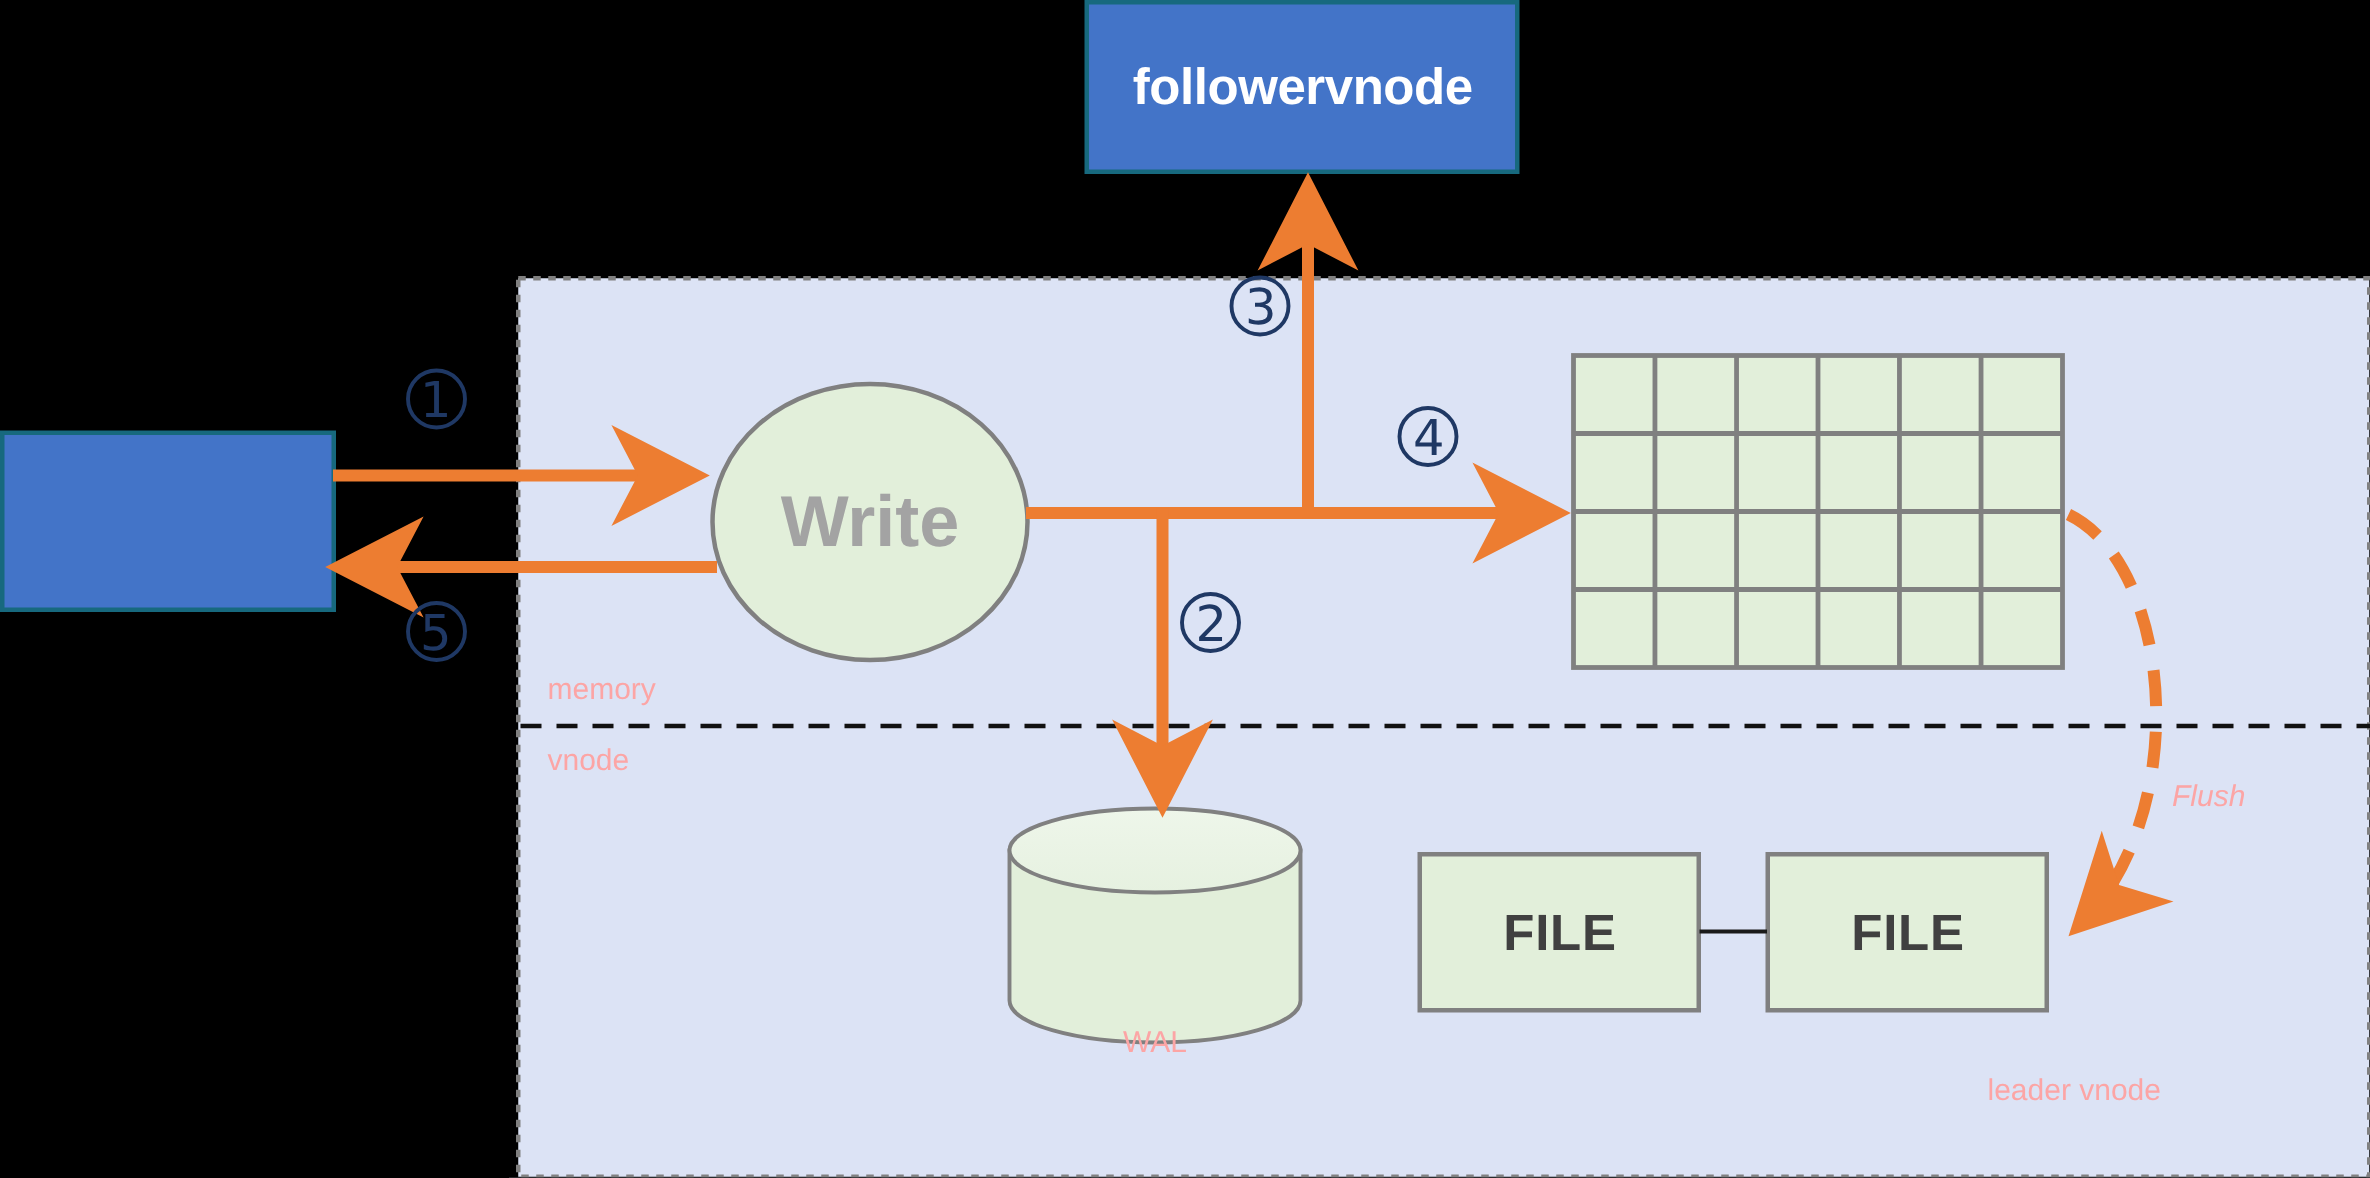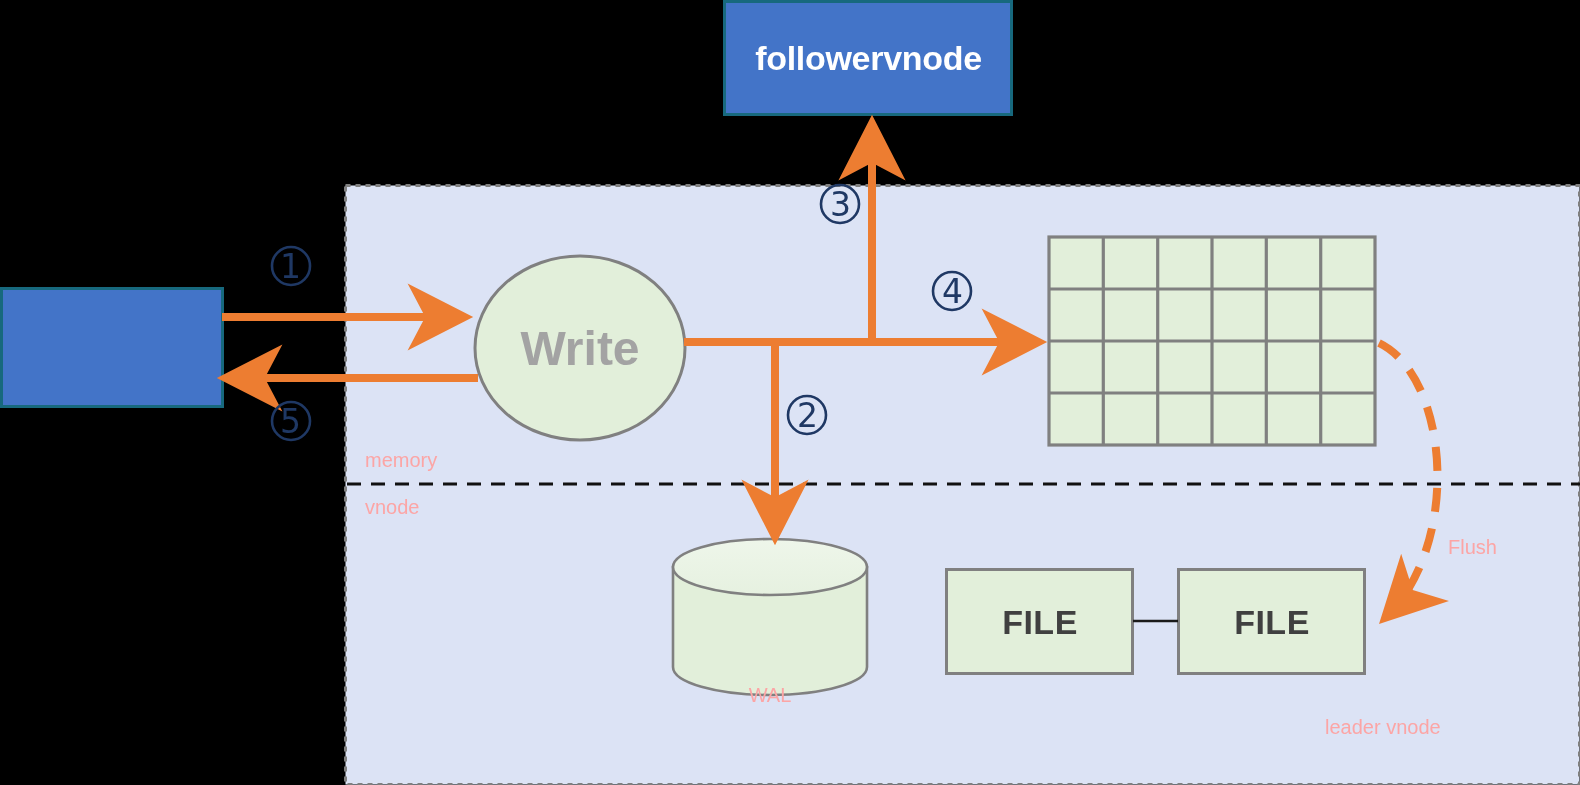--- a/index.html
+++ b/index.html
@@ -144,21 +144,21 @@
   <div class="node-label file-label" style="left:947px; top:570px; width:186px; height:104px;">FILE</div>
 
   <div class="node-label file-label" style="left:1179px; top:570px; width:186px; height:104px;">FILE</div>
 
   <div class="node-label plain-label" style="left:673px; top:675px; width:194px; height:40px;">WAL</div>
 
   <div class="node-label plain-label" style="left:365px; top:440px; width:260px; height:40px; justify-content:flex-start;">memory</div>
 
   <div class="node-label plain-label" style="left:365px; top:487px; width:260px; height:40px; justify-content:flex-start;">vnode</div>
 
-  <div class="node-label plain-label" style="left:1448px; top:527px; width:130px; height:40px; justify-content:flex-start;">Flush</div>
+  <div class="node-label plain-label" style="left:1448px; top:511px; width:130px; height:40px; justify-content:flex-start;font-style:italic;">Flush</div>
 
   <div class="node-label plain-label" style="left:1325px; top:707px; width:224px; height:40px; justify-content:flex-start;">leader vnode</div>
 
   <div class="step-num" style="left:280px; top:250px;">1</div>
   <div class="step-num" style="left:280px; top:405px;">5</div>
   <div class="step-num" style="left:797px; top:399px;">2</div>
   <div class="step-num" style="left:830px; top:188px;">3</div>
   <div class="step-num" style="left:942px; top:275px;">4</div>
 
 </div>

